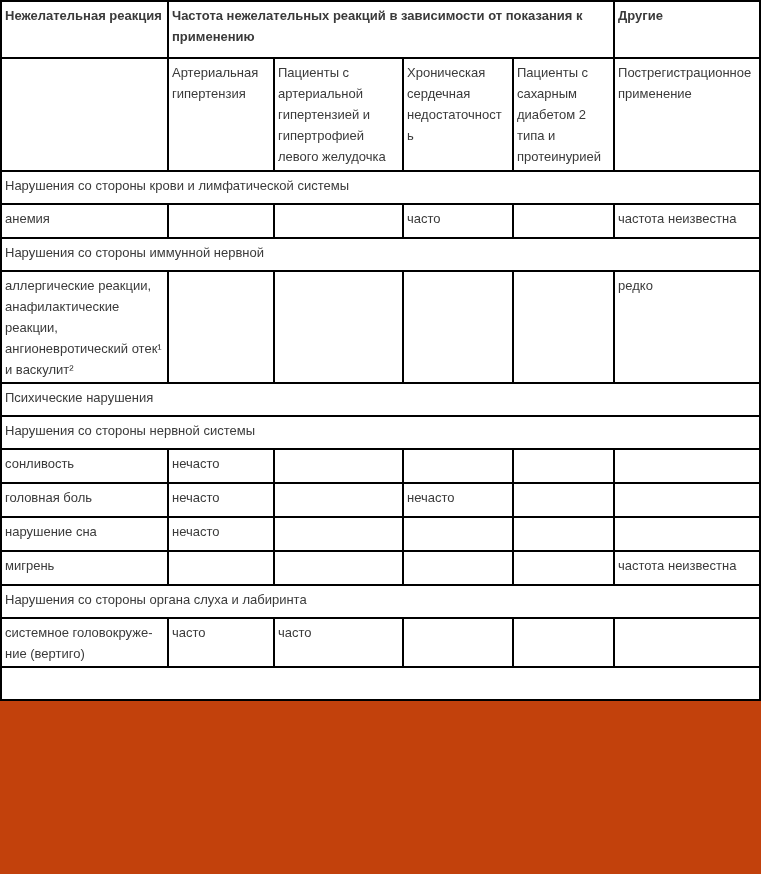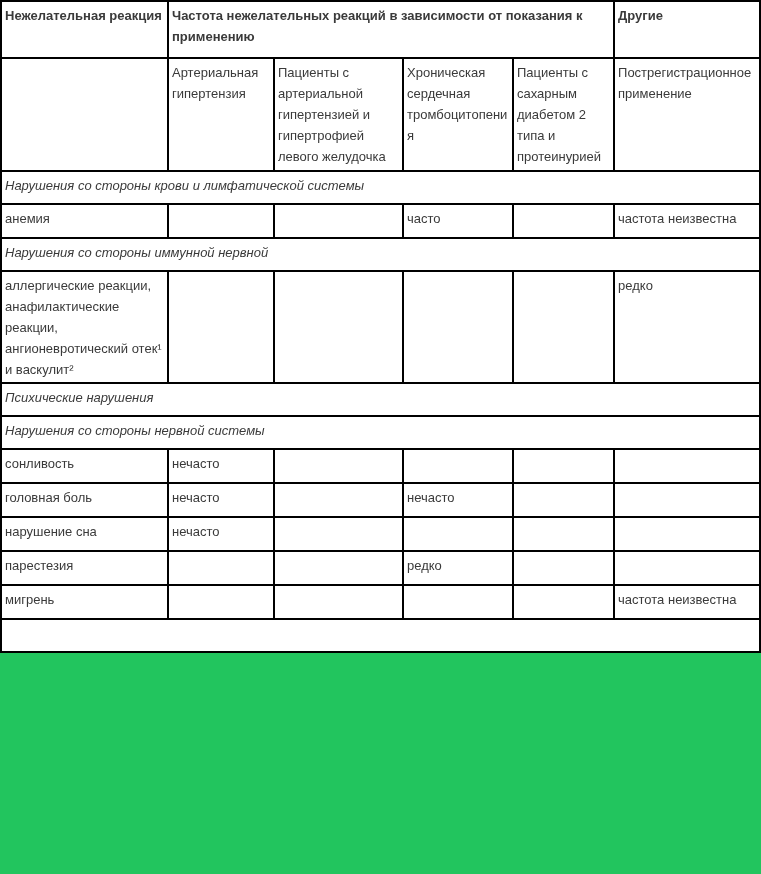--- a/index.html
+++ b/index.html
@@ -4,21 +4,21 @@
 <style>
   html, body {
     margin: 0;
     padding: 0;
     background: #ffffff;
   }
   .page {
     width: 761px;
     height: 874px;
     overflow: hidden;
-    background: #22c55e;
+    background: #c2410c;
     font-family: "Liberation Sans", "DejaVu Sans", sans-serif;
   }
   table.adr {
     border-collapse: collapse;
     table-layout: fixed;
     width: 759px;
     background: #ffffff;
   }
   table.adr td {
     border: 2px solid #000000;
@@ -34,21 +34,20 @@
     font-weight: bold;
     height: 50px;
   }
   td.hdr-reaction {
     white-space: nowrap;
   }
   tr.hdr2 td {
     height: 106px;
   }
   tr.section-row td {
-    font-style: italic;
     height: 26px;
   }
   tr.data-row td {
     height: 27px;
   }
   
   col.c1 { width: 167px; }
   col.c2 { width: 106px; }
   col.c3 { width: 129px; }
   col.c4 { width: 110px; }
@@ -71,21 +70,21 @@
     <tbody>
       <tr class="hdr1">
         <td class="hdr-reaction">Нежелательная реакция</td>
         <td colspan="4">Частота нежелательных реакций в зависимости от показания к применению</td>
         <td>Другие</td>
       </tr>
       <tr class="hdr2">
         <td></td>
         <td>Артериальная гипертензия</td>
         <td>Пациенты с артериальной гипертензией и гипертрофией левого желудочка</td>
-        <td>Хроническая сердечная тромбоцитопения</td>
+        <td>Хроническая сердечная недостаточность</td>
         <td>Пациенты с сахарным диабетом 2 типа и протеинурией</td>
         <td>Пострегистрационное применение</td>
       </tr>
     </tbody>
     <tbody id="table-body">
         <tr class="section-row">
           <td colspan="6">Нарушения со стороны крови и лимфатической системы</td>
         </tr>
         <tr class="data-row">
           <td>анемия</td>
@@ -130,33 +129,36 @@
         </tr>
         <tr class="data-row">
           <td>нарушение сна</td>
           <td>нечасто</td>
           <td></td>
           <td></td>
           <td></td>
           <td></td>
         </tr>
         <tr class="data-row">
-          <td>парестезия</td>
-          <td></td>
-          <td></td>
-          <td>редко</td>
-          <td></td>
-          <td></td>
-        </tr>
-        <tr class="data-row">
           <td>мигрень</td>
           <td></td>
           <td></td>
           <td></td>
           <td></td>
           <td>частота неизвестна</td>
+        </tr>
+        <tr class="section-row">
+          <td colspan="6">Нарушения со стороны органа слуха и лабиринта</td>
+        </tr>
+        <tr class="data-row">
+          <td>системное головокруже- ние (вертиго)</td>
+          <td>часто</td>
+          <td>часто</td>
+          <td></td>
+          <td></td>
+          <td></td>
         </tr>
         <tr class="section-row">
           <td colspan="6"></td>
         </tr>
       </tbody>
   </table>
 </div>
 
 </body></html>

